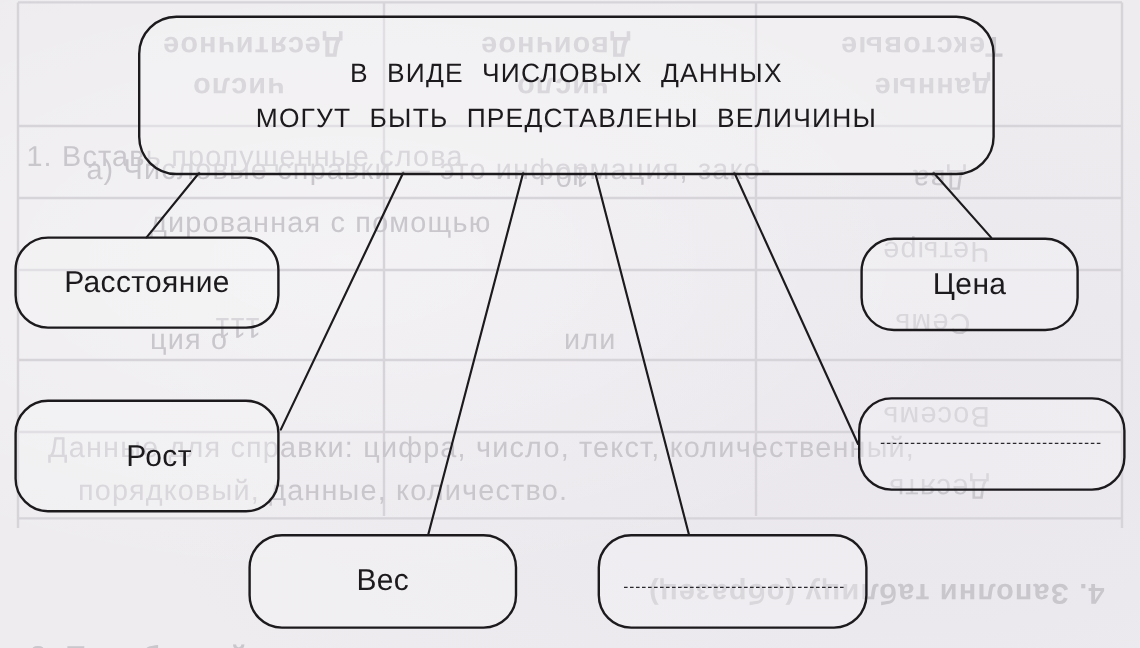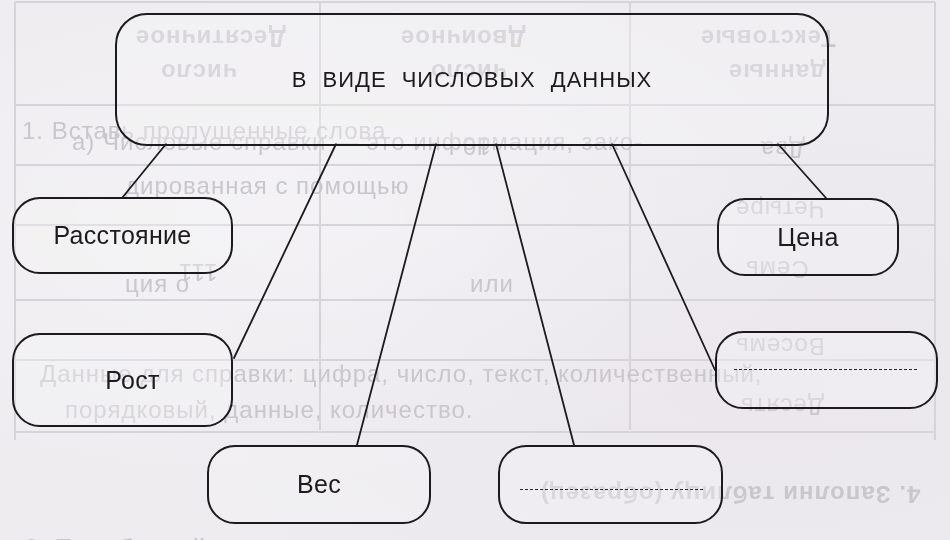--- a/index.html
+++ b/index.html
@@ -132,20 +132,21 @@
     <line x1="336" y1="144" x2="234" y2="358"></line>
     <line x1="436" y1="144" x2="357" y2="445"></line>
     <line x1="496" y1="144" x2="574" y2="445"></line>
     <line x1="612" y1="144" x2="715" y2="370"></line>
     <line x1="778" y1="144" x2="826" y2="198"></line>
   </g>
 </svg>
 
 <div class="box main">
   <div class="main-line">В ВИДЕ ЧИСЛОВЫХ ДАННЫХ</div>
+  <div class="main-line">МОГУТ БЫТЬ ПРЕДСТАВЛЕНЫ ВЕЛИЧИНЫ</div>
 </div>
 
 <div class="box" style="left:12px;top:197px;width:221px;height:77px;">
   <span class="label">Расстояние</span>
 </div>
 
 <div class="box" style="left:12px;top:333px;width:221px;height:94px;padding-left:20px;">
   <span class="label">Рост</span>
 </div>
 

